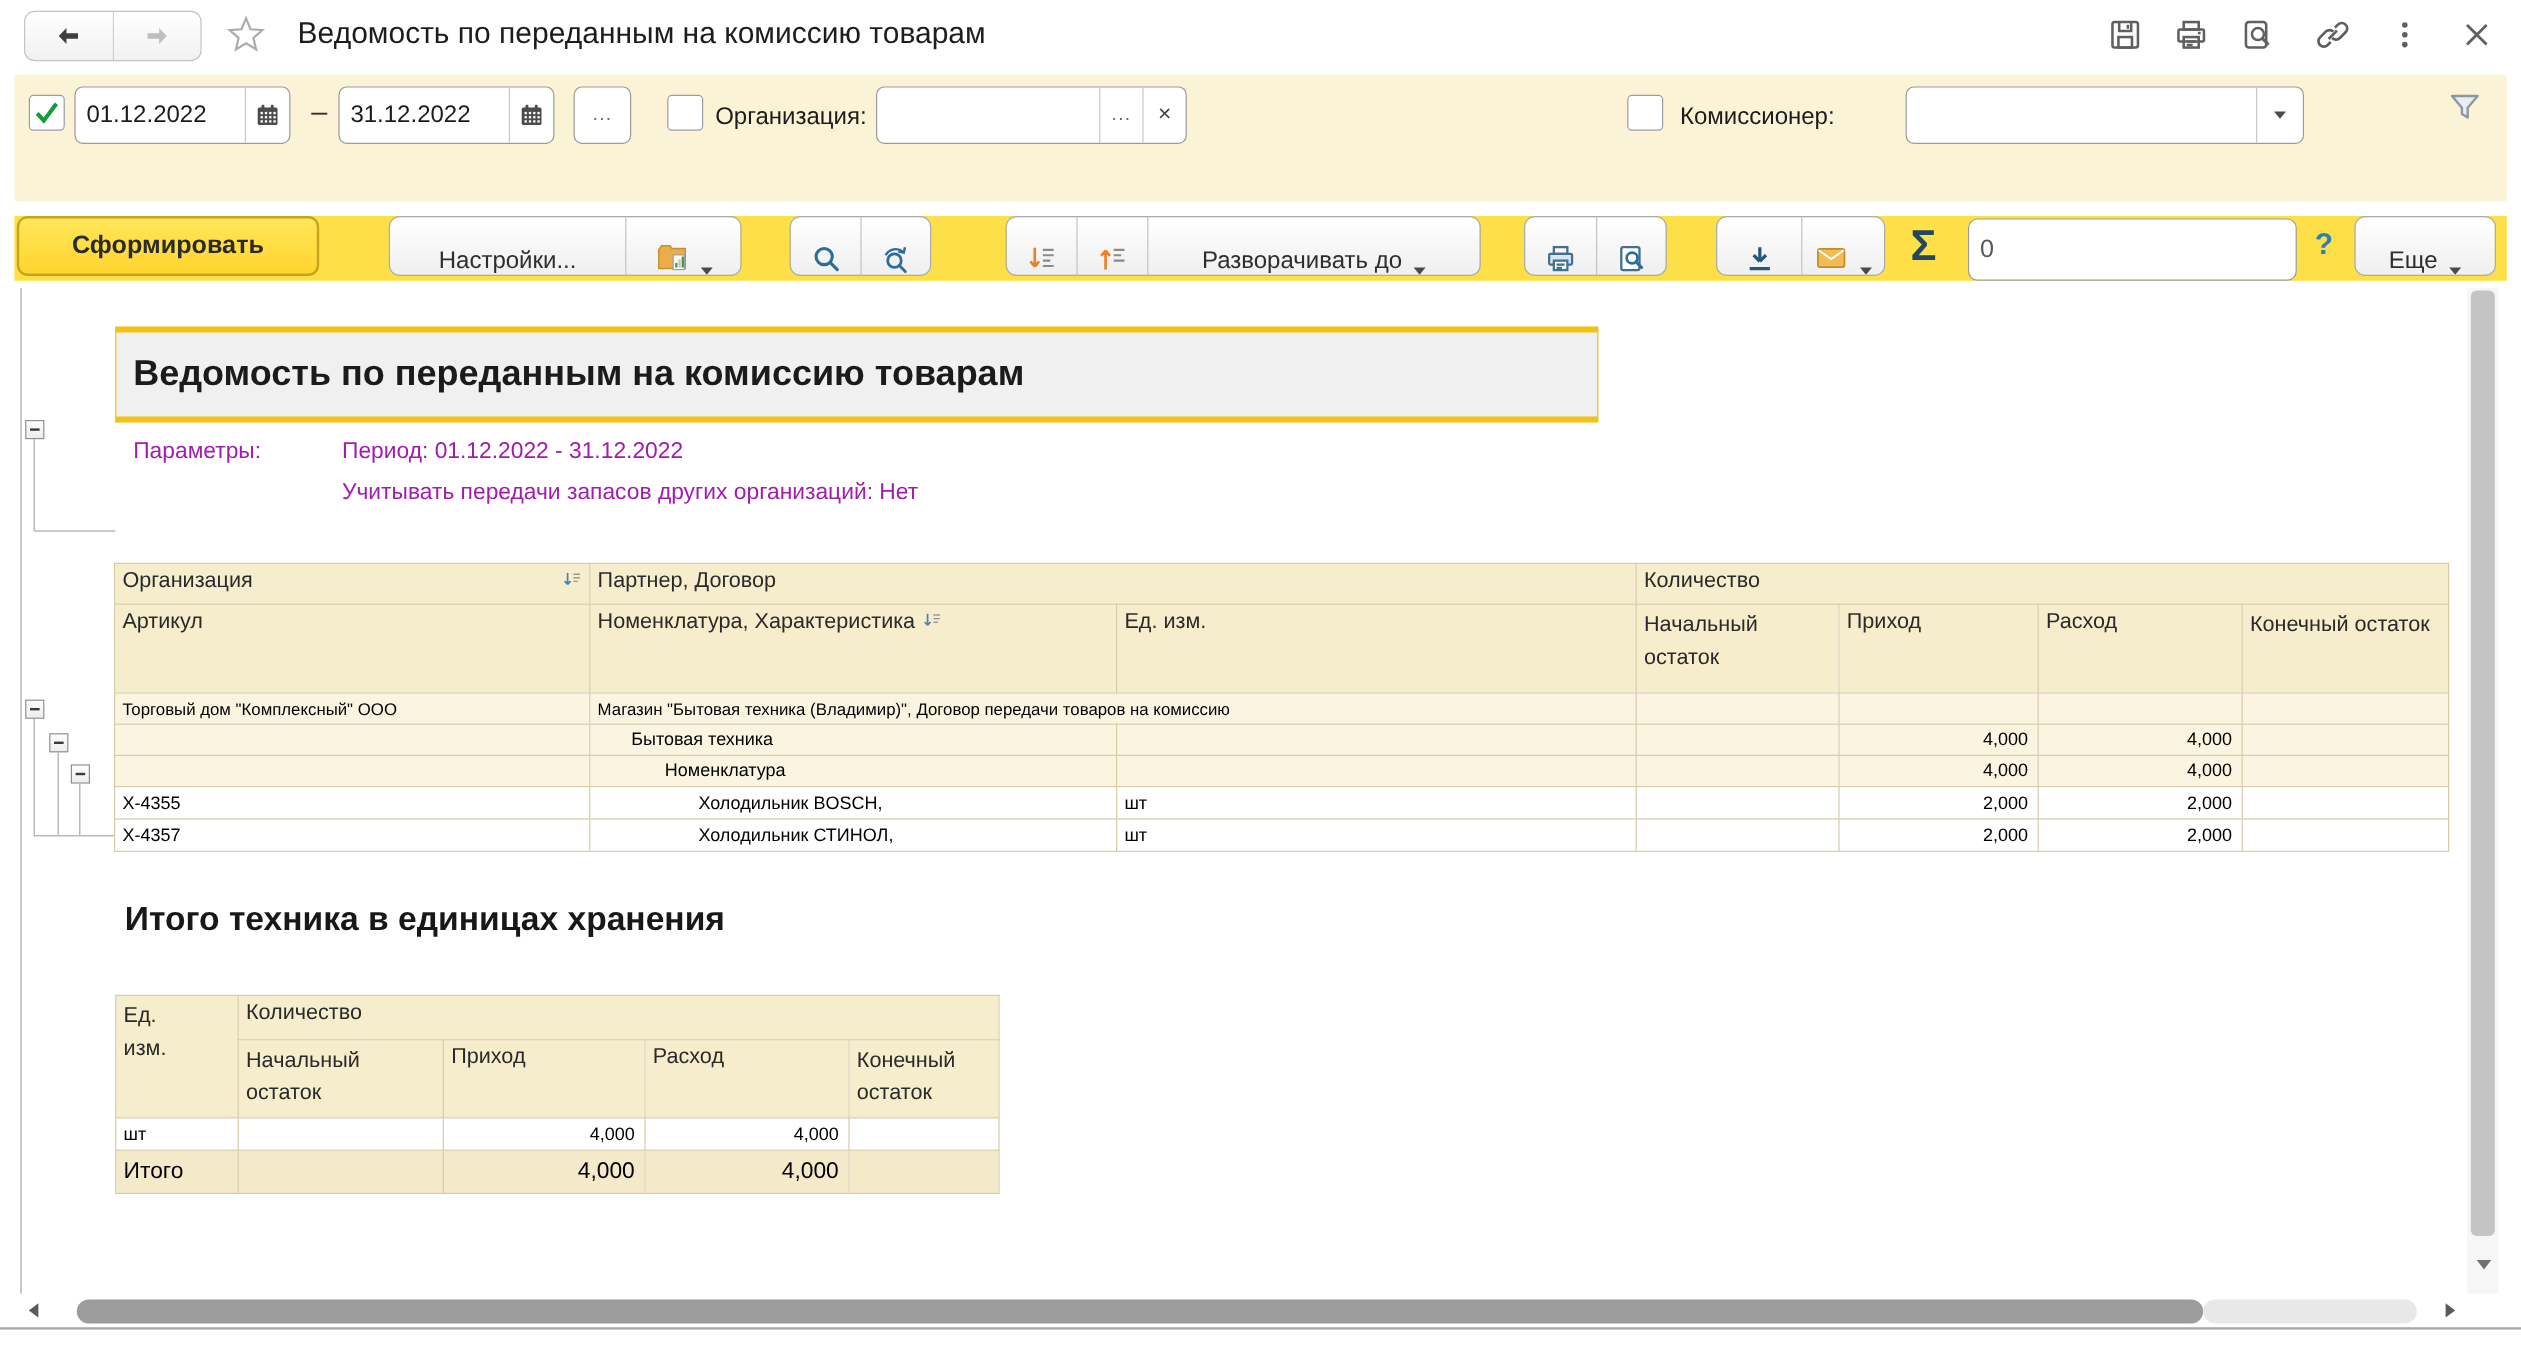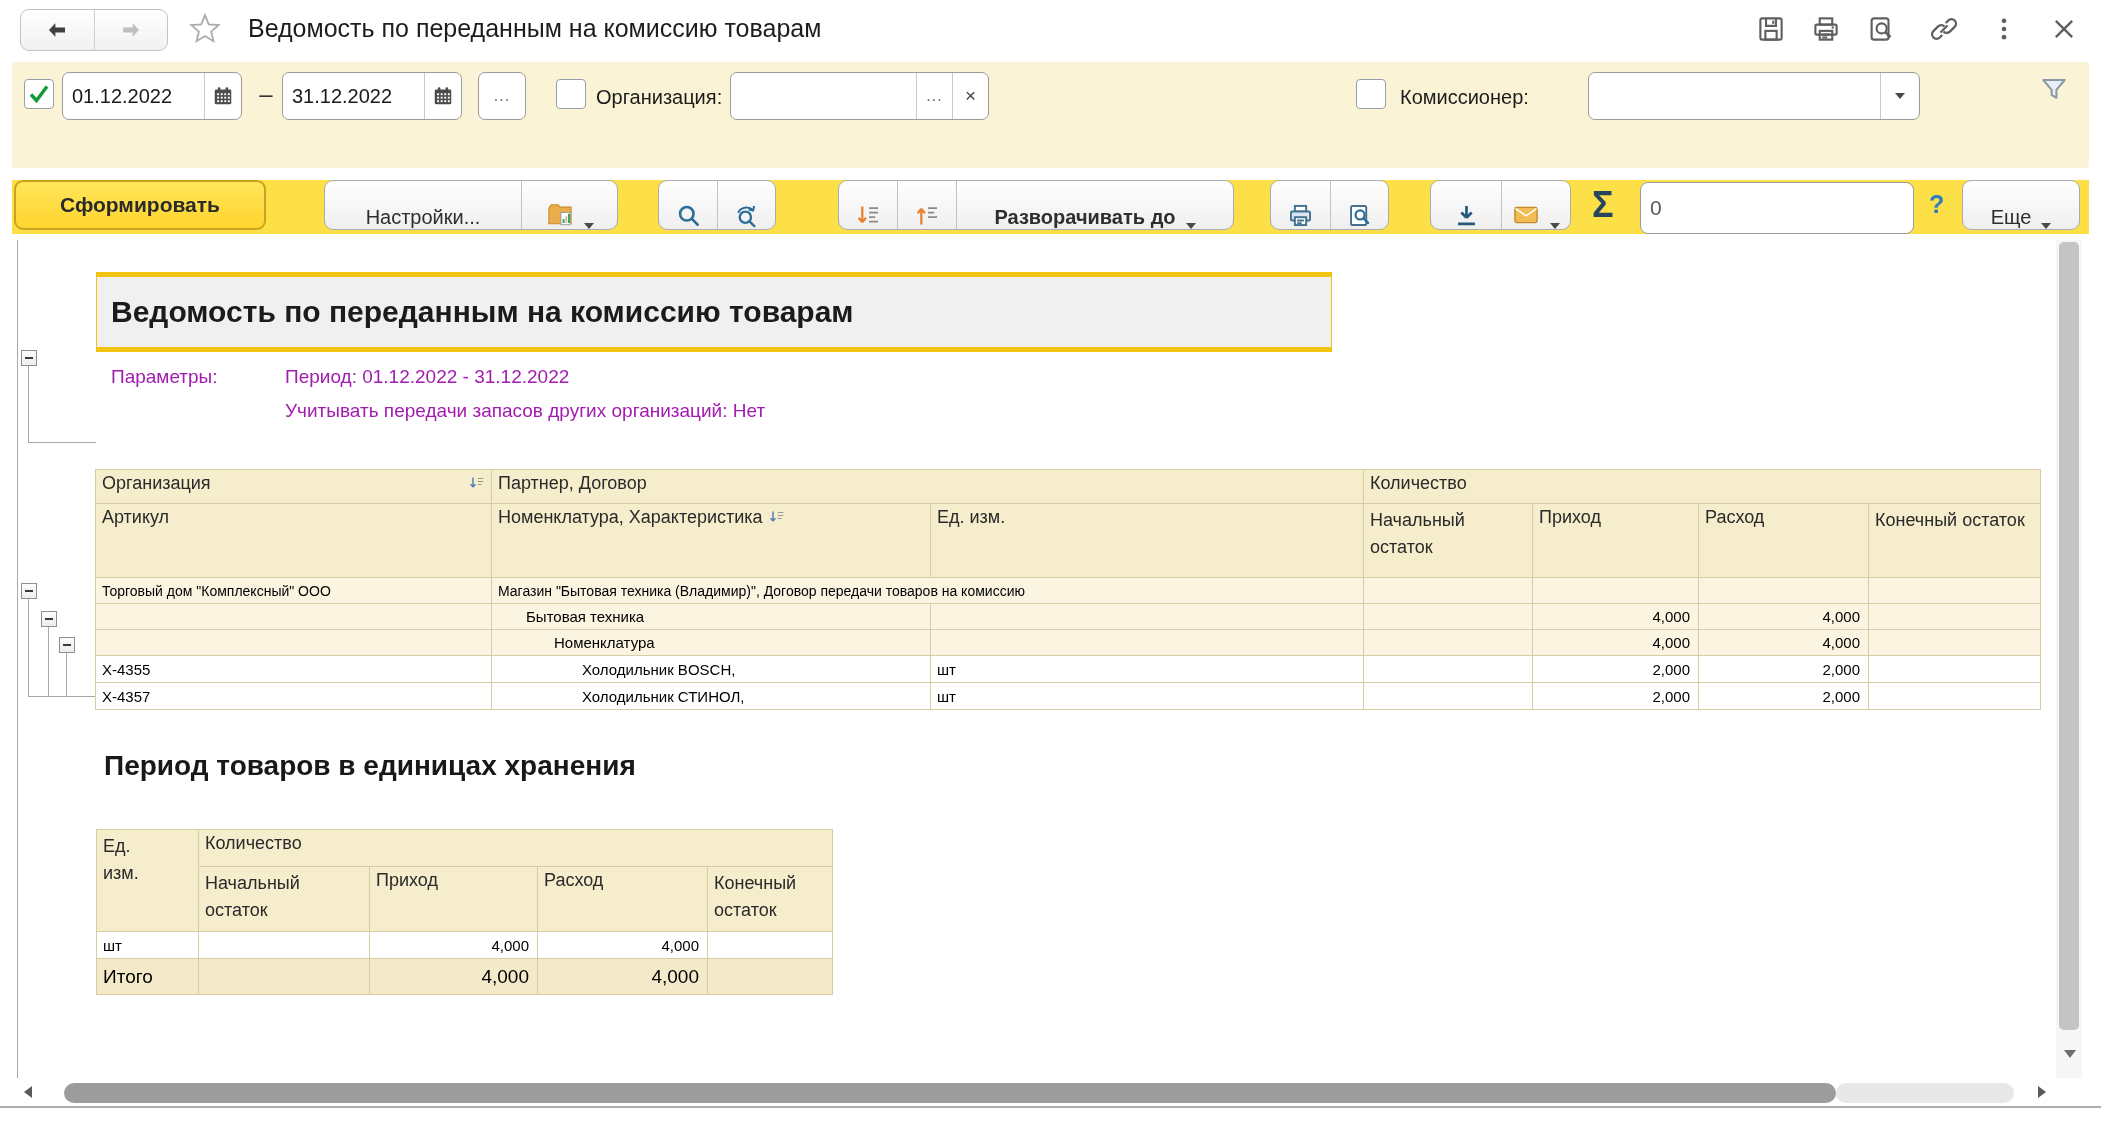--- a/index.html
+++ b/index.html
@@ -308,21 +308,21 @@
           <path d="M12.5 5.5h8M12.5 9.5h8M12.5 13.5h5.5M12.5 17.5h8" stroke="#8A8A8A" stroke-width="1.6"></path>
         </svg>
     </div>
     <div class="seg" style="width:59px;">
       <svg width="27" height="27" viewBox="0 0 24 24" fill="none">
           <path d="M6.5 20V6M6.5 6L3.3 10M6.5 6l3.2 4" stroke="#E8822D" stroke-width="2"></path>
           <path d="M12.5 5.5h8M12.5 9.5h5.5M12.5 13.5h8" stroke="#8A8A8A" stroke-width="1.6"></path>
         </svg>
     </div>
     <div class="seg" style="flex:1;">
-      <span style="font-size:20px;color:#2e2e2e;font-weight:bold;">Разворачивать до</span>
+      <span style="font-size:20px;color:#2e2e2e;">Разворачивать до</span>
       <span class="dda"></span>
     </div>
   </div>
 
   <div class="btn-group" style="left:1258px;width:119px;">
     <div class="seg" style="width:59px;">
       <svg width="27" height="27" viewBox="0 0 24 24" fill="none" stroke="#44708F" stroke-width="1.7">
           <rect x="7" y="3.5" width="10" height="5" fill="#FFFFFF"></rect>
           <rect x="3.5" y="8.5" width="17" height="8" rx="1" fill="#D9E6F2"></rect>
           <rect x="7" y="13.5" width="10" height="7" fill="#FFFFFF"></rect>
@@ -481,21 +481,21 @@
       <td class="ind3">Холодильник СТИНОЛ,</td>
       <td>шт</td>
       <td class="num"></td>
       <td class="num">2,000</td>
       <td class="num">2,000</td>
       <td class="num"></td>
     </tr>
   </tbody>
     </table>
 
-  <div class="tot-title">Период товаров в единицах хранения</div>
+  <div class="tot-title">Итого техника в единицах хранения</div>
 
   <table class="tt">
     <colgroup>
       <col style="width:102px">
         <col style="width:171px">
         <col style="width:168px">
         <col style="width:170px">
         <col style="width:125px">
     </colgroup>
     <tbody>

